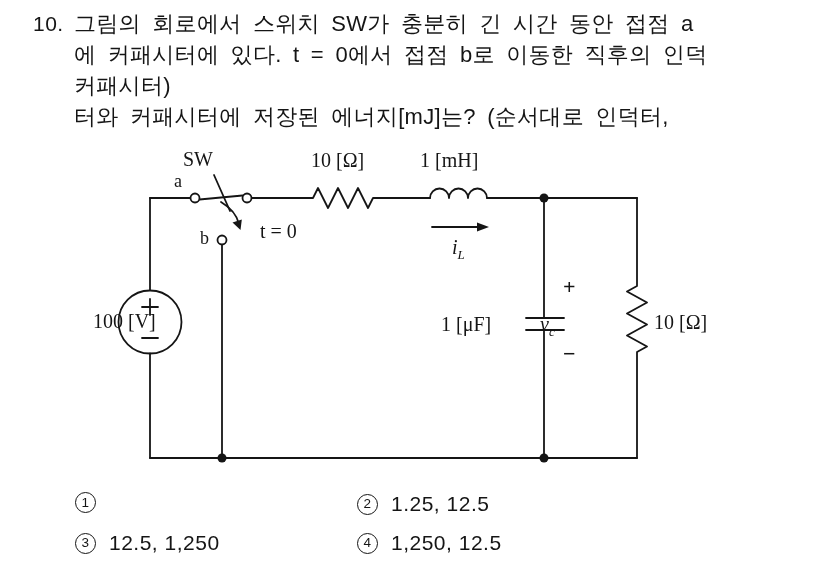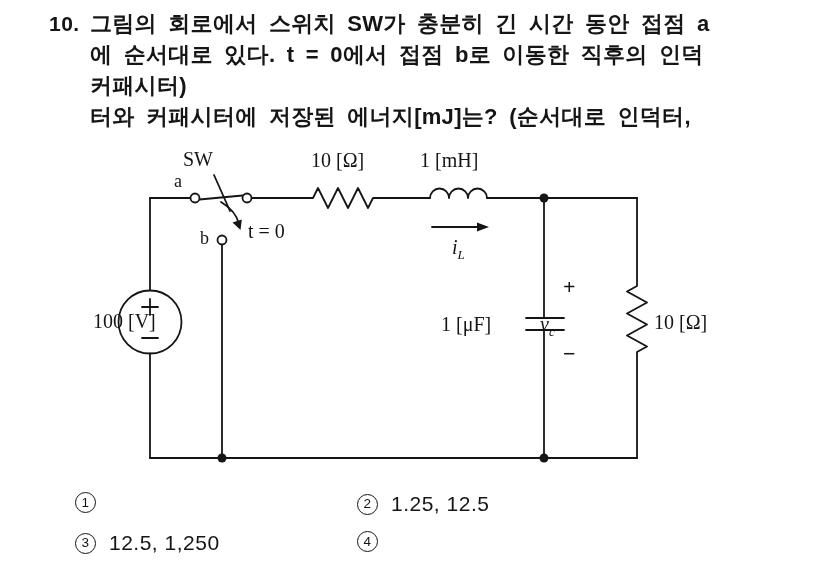--- a/index.html
+++ b/index.html
@@ -8,22 +8,22 @@
     width: 826px; height: 563px;
     position: relative;
     background: #ffffff;
     color: #151515;
     font-family: "Liberation Sans", sans-serif;
     overflow: hidden;
   }
 
   
   .question {
-    position: absolute; left: 49px; top: 8px;
-    display: flex; align-items: flex-start; font-weight: bold;
+    position: absolute; left: 33px; top: 8px;
+    display: flex; align-items: flex-start;
   }
   .q-number {
     font-size: 21px; line-height: 31px;
     width: 41px; flex: 0 0 41px;
     letter-spacing: 0.5px;
   }
   .q-lines { font-size: 22px; }
   .q-line {
     line-height: 31px;
     letter-spacing: 0.3px;
@@ -59,21 +59,21 @@
   }
   .choice-label { white-space: nowrap; }
 </style>
 </head>
 <body>
 
 <div class="question">
   <div class="q-number">10.</div>
   <div class="q-lines">
     <div class="q-line">그림의 회로에서 스위치 SW가 충분히 긴 시간 동안 접점 a</div>
-    <div class="q-line">에 순서대로 있다. t = 0에서 접점 b로 이동한 직후의 인덕</div>
+    <div class="q-line">에 커패시터에 있다. t = 0에서 접점 b로 이동한 직후의 인덕</div>
     <div class="q-line">커패시터)</div>
     <div class="q-line">터와 커패시터에 저장된 에너지[mJ]는? (순서대로 인덕터,</div>
   </div>
 </div>
 
 <svg class="circuit-svg" viewBox="0 0 826 563">
   <g stroke="#151515" stroke-width="1.8" fill="none" stroke-linecap="round" stroke-linejoin="round">
 
     <path d="M150,198 H190"></path>
 
@@ -119,21 +119,21 @@
   <g stroke="#151515" stroke-width="1.8" fill="#ffffff">
     <circle cx="195" cy="198" r="4.5"></circle>
     <circle cx="247" cy="198" r="4.5"></circle>
     <circle cx="222" cy="240" r="4.5"></circle>
   </g>
 </svg>
 
 <span class="clabel" style="left:183px; top:149px;">SW</span>
 <span class="clabel small" style="left:174px; top:172px;">a</span>
 <span class="clabel small" style="left:200px; top:229px;">b</span>
-<span class="clabel" style="left:248px; top:221px;">t = 0</span>
+<span class="clabel" style="left:260px; top:221px;">t = 0</span>
 <span class="clabel" style="left:311px; top:150px;">10 [Ω]</span>
 <span class="clabel" style="left:420px; top:150px;">1 [mH]</span>
 <span class="clabel" style="left:452px; top:237px;"><span class="ital">i</span><sub>L</sub></span>
 <span class="clabel" style="left:69px; top:311px;margin-left:24px;">100 [V]</span>
 <span class="clabel" style="left:441px; top:314px;">1 [μF]</span>
 <span class="clabel sign" style="left:563px; top:276px;">+</span>
 <span class="clabel" style="left:540px; top:314px;"><span class="ital">v</span><sub>c</sub></span>
 <span class="clabel sign" style="left:563px; top:343px;">−</span>
 <span class="clabel" style="left:654px; top:312px;">10 [Ω]</span>
 
@@ -143,13 +143,14 @@
 <div class="choice" style="left:357px; top:492px;">
   <span class="choice-circle">2</span>
   <span class="choice-label">1.25, 12.5</span>
 </div>
 <div class="choice" style="left:75px; top:531px;">
   <span class="choice-circle">3</span>
   <span class="choice-label">12.5, 1,250</span>
 </div>
 <div class="choice" style="left:357px; top:531px;">
   <span class="choice-circle">4</span>
+  <span class="choice-label">1,250, 12.5</span>
 </div>
 
 </body></html>

